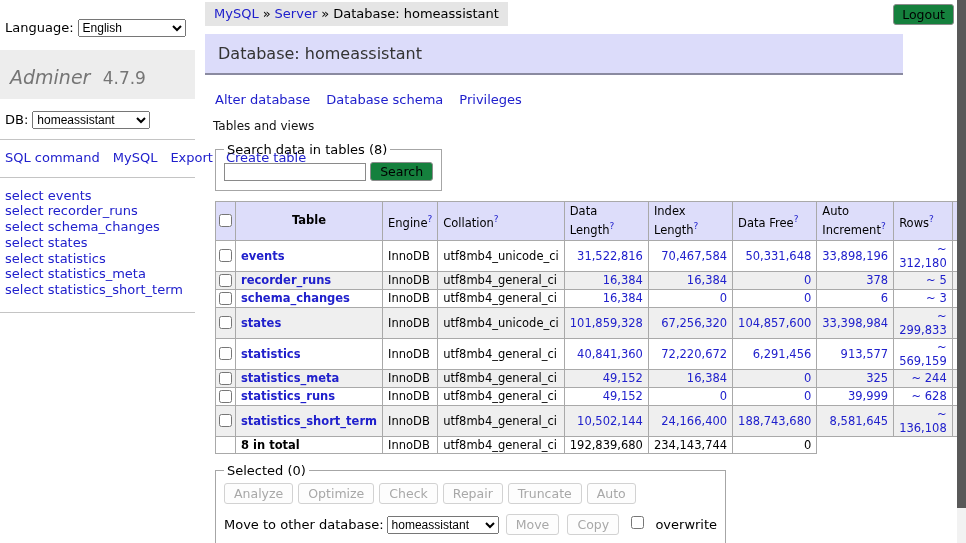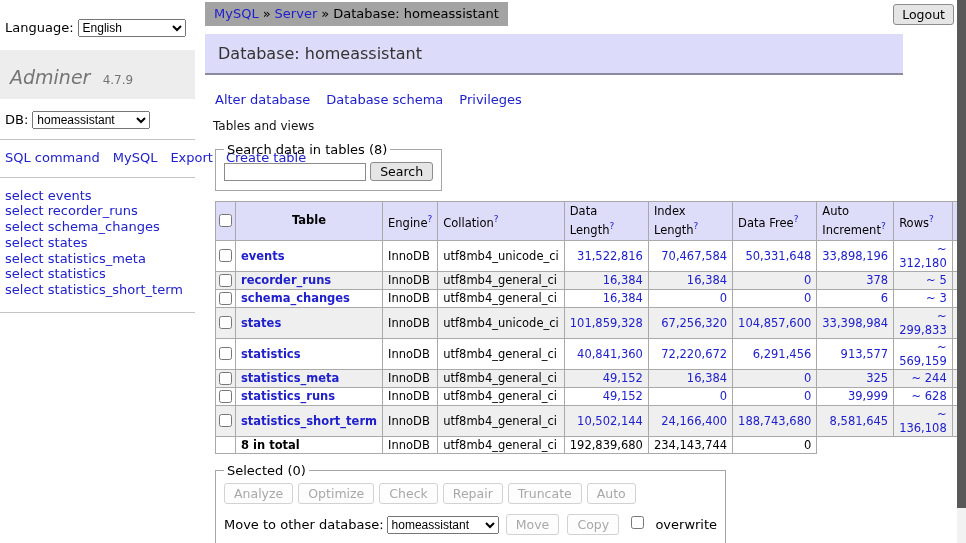--- a/index.html
+++ b/index.html
@@ -14,53 +14,53 @@
 
   
   aside { width:195px; flex:none; }
   .lang-row { padding:6px 0 0 5px; white-space:nowrap; }
   .lang-row select { width:108px; margin-left:4px; font-size:12px; }
   h1.brand-block {
     margin:7px 0 0; background:#ededed; padding:10px 10px 9px;
     font-weight:normal;
   }
   .brand { font-style:italic; font-size:19px; color:#757575; }
-  .ver { font-size:12px; color:#757575; margin-left:4px; }
+  .ver { font-size:17px; color:#757575; margin-left:4px; }
   .side-sec { border-bottom:1px solid #c4c4c4; }
   .db-row { padding:12px 0 10px 5px; }
   .db-row select { width:118px; margin-left:4px; font-size:12px; }
   .side-actions { padding:9px 0 10px 5px; }
   .side-actions .links { display:block; width:170px; line-height:1.35; }
   .side-actions a.lnk { margin-right:13px; white-space:nowrap; }
   .side-tables { padding:10px 0 14px 5px; }
   .side-tables a.lnk { display:block; line-height:1.06; padding:1px 0; white-space:nowrap; }
 
   
   main { margin-left:10px; width:698px; }
   .breadcrumb {
-    display:inline-block; background:#a3a3a3; margin:2px 0 0;
+    display:inline-block; background:#e5e5e5; margin:2px 0 0;
     padding:4px 9px 5px; white-space:nowrap;
   }
   .breadcrumb .sep { color:#000; margin:0 4px; }
   .breadcrumb .crumb-last { color:#000; }
   h2.page-title {
     background:#dcdcfa; border-bottom:2px solid #8a8aa0;
     margin:8px 0 0; padding:10px 13px; font-size:16px; font-weight:normal; color:#333;
   }
   .db-links { margin:17px 0 0 10px; }
   .db-links a.lnk, .create-links a.lnk, .routine-links a.lnk { margin-right:16px; }
   h3.section-h { font-size:12px; font-weight:normal; margin:12px 0 0 8px; color:#111; }
 
   fieldset { width:-moz-fit-content; width:fit-content; border:1px solid #a6a6a6; margin:0; padding:5px 8px 9px; }
   legend { font-size:13px; padding:0 3px; }
   fieldset.search-fs { margin:9px 0 0 10px; }
   .search-fs input[type=text] { width:142px; height:18px; border:1px solid #8a8a8a; font-size:12px; padding:1px 3px; }
   button {
     font-family:"DejaVu Sans", sans-serif; font-size:12.5px;
-    background:#e5e5e5; border:1px solid #8c8c8c; border-radius:3px;
+    background:#15803d; border:1px solid #8c8c8c; border-radius:3px;
     padding:1px 9px; color:#000; cursor:pointer;
   }
   button:disabled { background:#fdfdfd; border-color:#d2d2d2; color:#a8a8a8; cursor:default; }
 
   table.tables { border-collapse:collapse; margin:10px 0 0 10px; font-size:11.5px; }
   .tables th, .tables td { border:1px solid #a9a9a9; padding:1px 5px; line-height:14px; height:17px; }
   .tables thead th, .tables thead td { background:#ddddfa; line-height:15px; height:20px; padding:2px 5px; }
   .tables thead th { font-weight:bold; text-align:center; }
   .tables thead td { text-align:left; }
   sup.q { color:#2020cc; font-size:9px; cursor:pointer; }
@@ -105,22 +105,22 @@
       <label>DB:</label><select><option>homeassistant</option></select>
     </div>
     <div class="side-actions side-sec">
       <span class="links"><a class="lnk">SQL command</a><a class="lnk">MySQL</a><a class="lnk">Export</a><a class="lnk">Create table</a></span>
     </div>
     <div class="side-tables side-sec">
         <a class="lnk">select events</a>
         <a class="lnk">select recorder_runs</a>
         <a class="lnk">select schema_changes</a>
         <a class="lnk">select states</a>
+        <a class="lnk">select statistics</a>
         <a class="lnk">select statistics_meta</a>
-        <a class="lnk">select statistics</a>
         <a class="lnk">select statistics_short_term</a>
       </div>
   </aside>
 
   <main>
     <p class="breadcrumb"><a class="lnk">MySQL</a><span class="sep">»</span><a class="lnk">Server</a><span class="sep">»</span><span class="crumb-last">Database: homeassistant</span></p>
     <h2 class="page-title">Database: homeassistant</h2>
     <p class="db-links"><a class="lnk">Alter database</a><a class="lnk">Database schema</a><a class="lnk">Privileges</a></p>
 
     <h3 class="section-h">Tables and views</h3>

